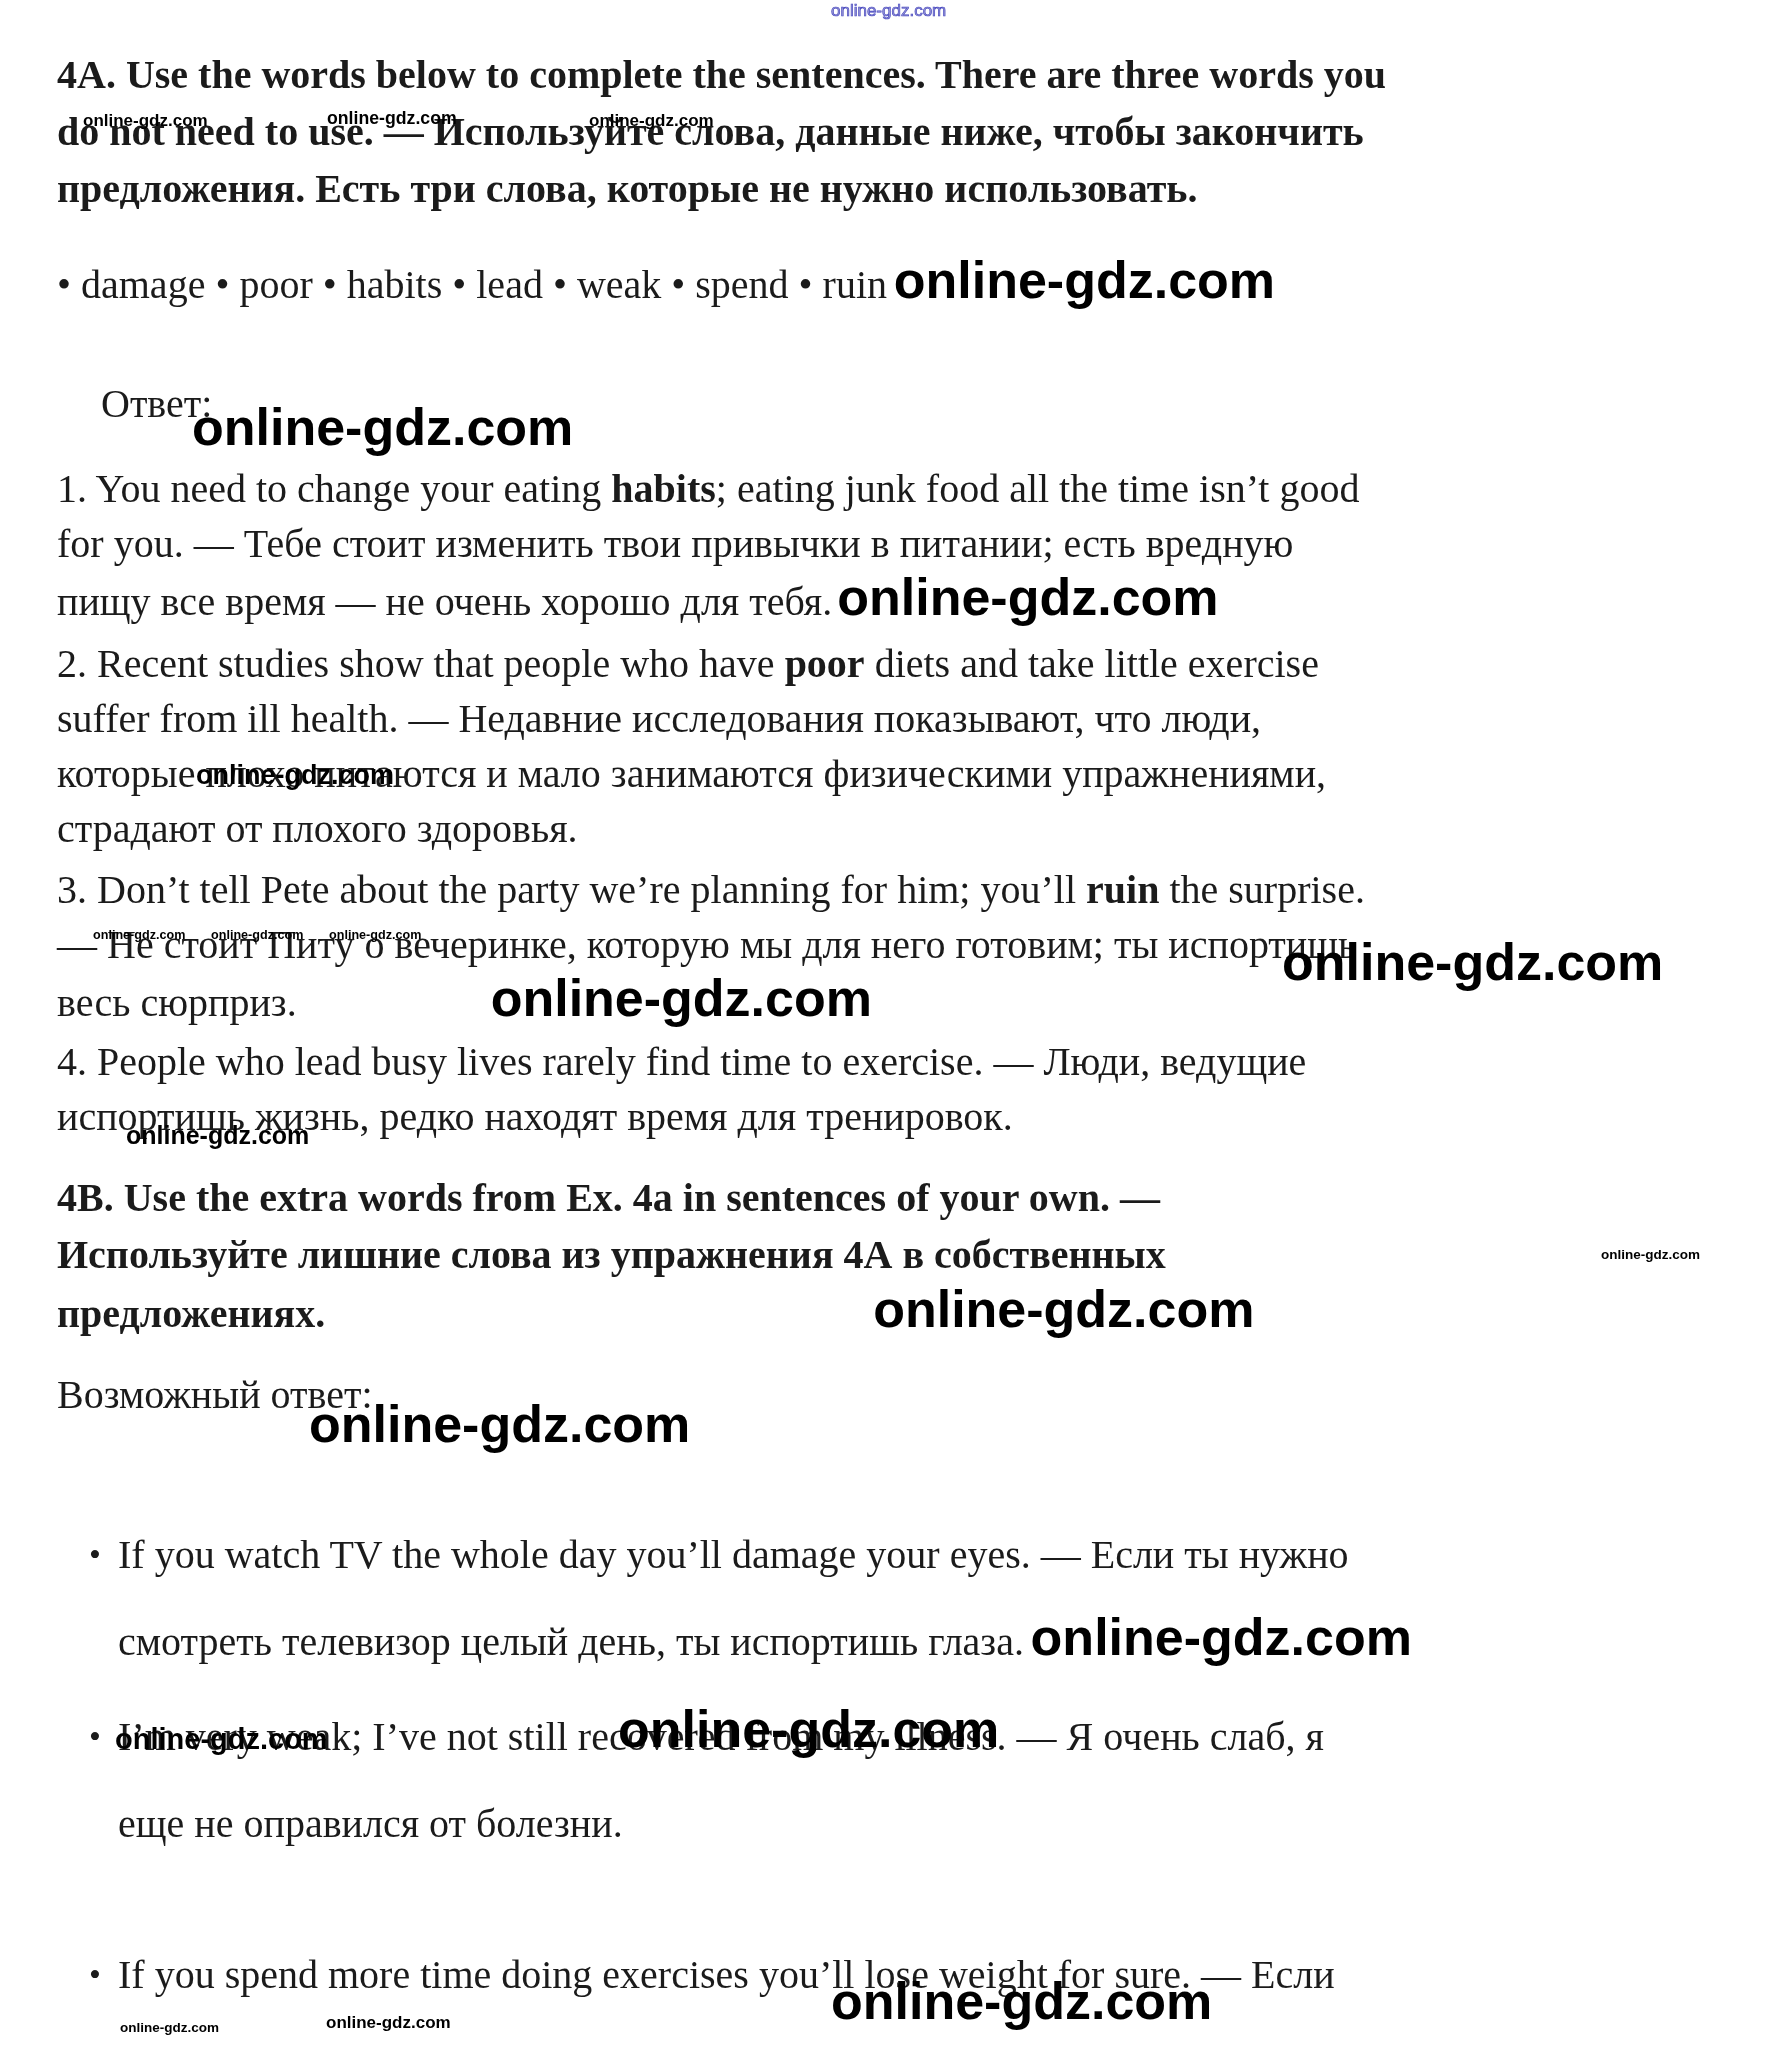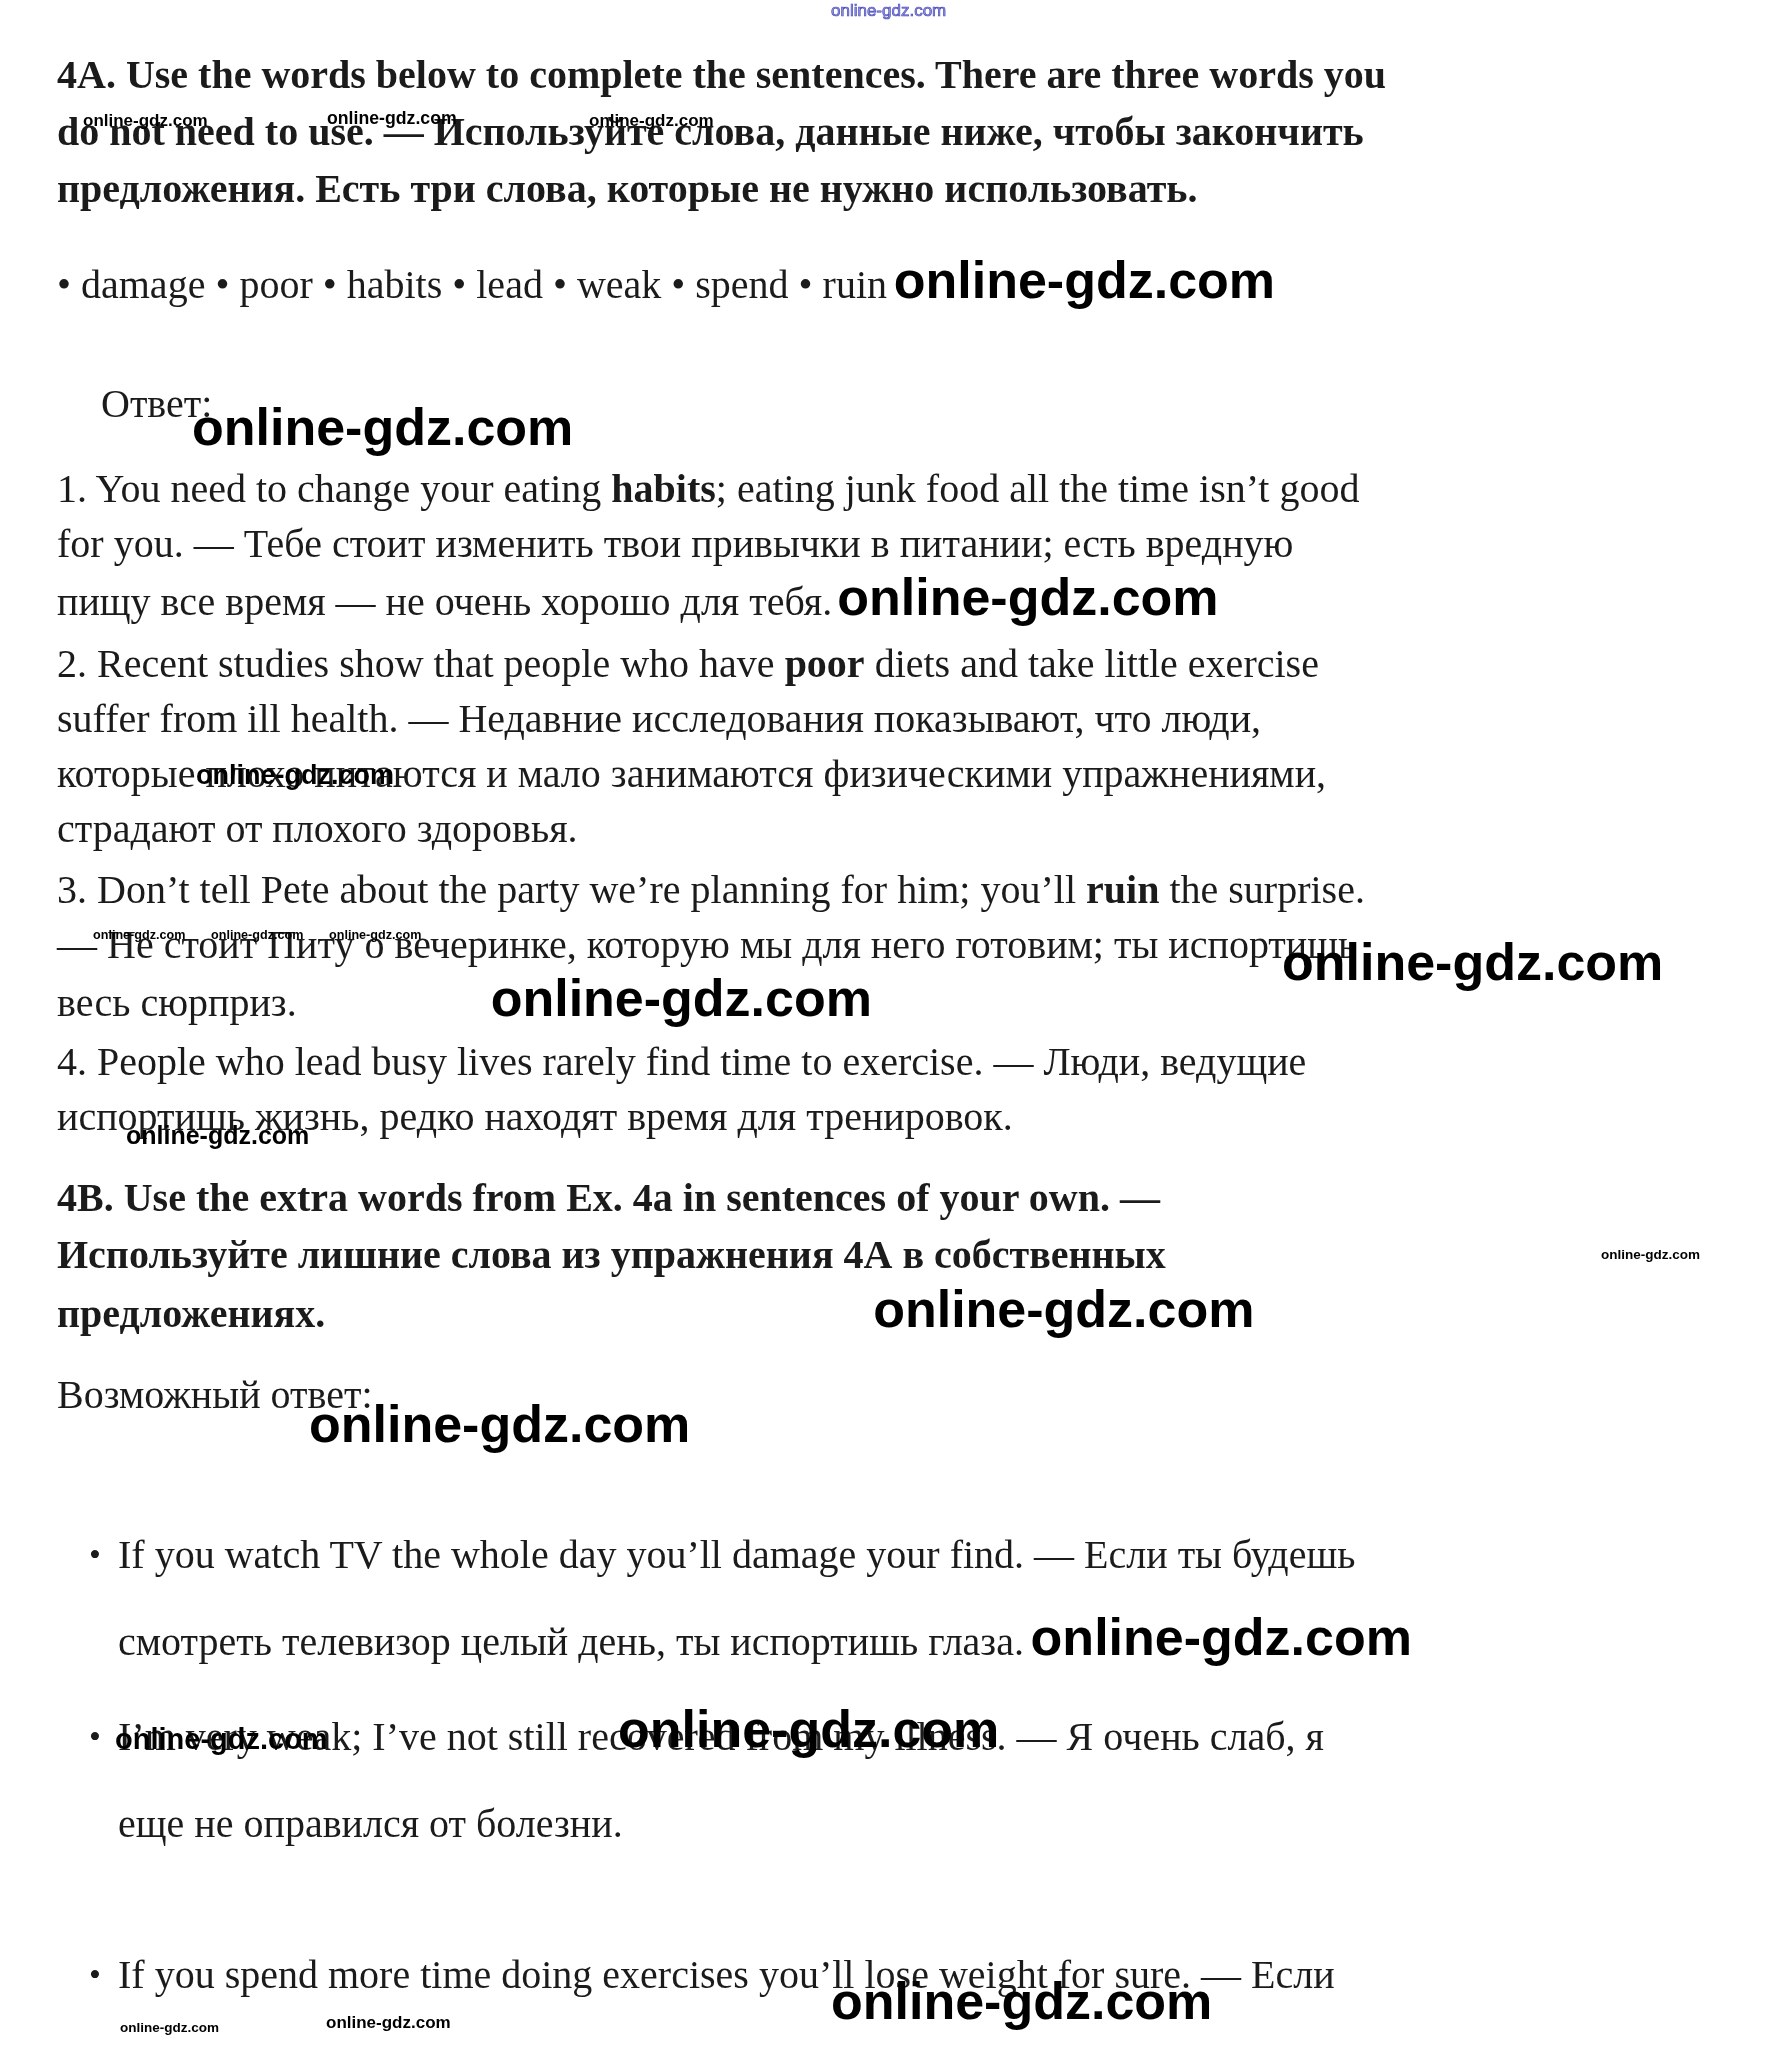--- a/index.html
+++ b/index.html
@@ -118,21 +118,21 @@
       <div class="hline"><span>предложениях.</span><span class="wm wm-big wm-inline" style="margin-left:548px;">online-gdz.com</span></div>
     </div>
 
     <div class="line" style="margin-top:25px;">Возможный ответ:</div>
 
     <div class="blist">
 
       <div class="bitem" style="margin-bottom:8.4px;">
         <div class="bmark">•</div>
         <div class="btext">
-          <div class="line">If you watch TV the whole day you’ll damage your find. — Если ты будешь</div>
+          <div class="line">If you watch TV the whole day you’ll damage your eyes. — Если ты нужно</div>
           <div class="line"><span>смотреть телевизор целый день, ты испортишь глаза.</span><span class="wm wm-big wm-inline" style="margin-left:6.7px;">online-gdz.com</span></div>
         </div>
       </div>
 
       <div class="bitem">
         <div class="bmark">•</div>
         <div class="btext">
           <div class="line">I’m very weak; I’ve not still recovered from my illness. — Я очень слаб, я</div>
           <div class="line">еще не оправился от болезни.</div>
         </div>

